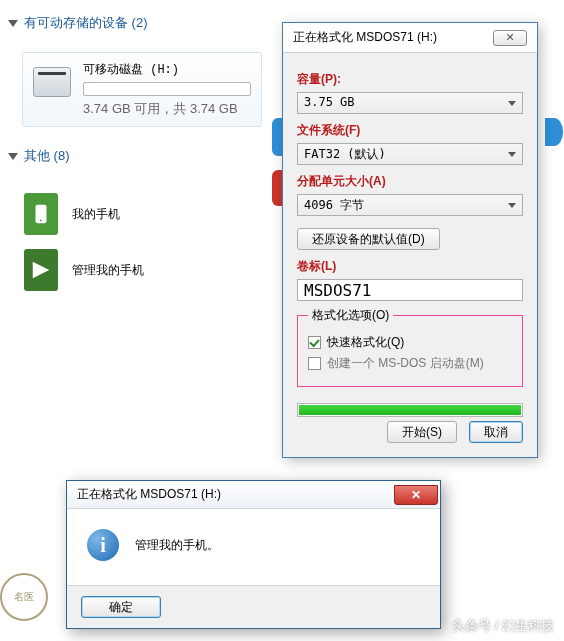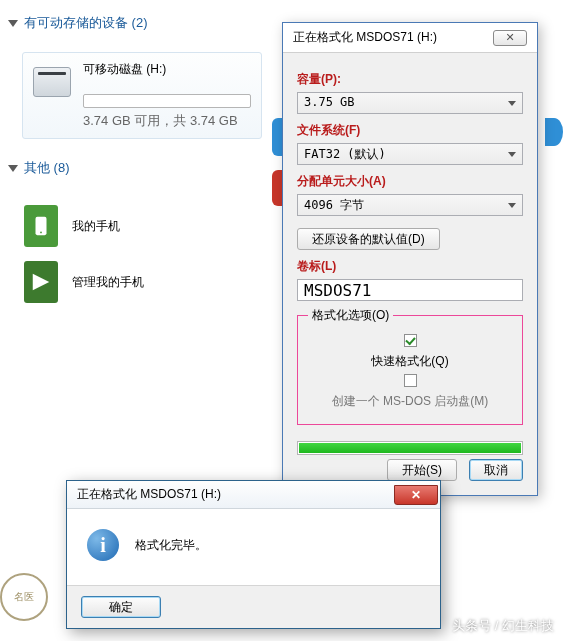--- a/index.html
+++ b/index.html
@@ -7,21 +7,21 @@
 
 .bg { position: absolute; inset: 0; }
 
 .section-hdr { display: flex; align-items: center; color: #1a5a99; padding: 14px 8px; font-size: 13px; }
 .tri { width: 0; height: 0; border-left: 5px solid transparent; border-right: 5px solid transparent; border-top: 7px solid #5a5a5a; margin-right: 6px; }
 
 .drive-card { margin: 6px 22px; border: 1px solid #d6e4f0; border-radius: 3px; background: linear-gradient(#fdfefe,#f2f7fb); padding: 8px 10px; display: flex; gap: 12px; width: 240px; }
 .drive-ico { width: 38px; height: 30px; background: linear-gradient(#eef1f4,#cfd6dc); border: 1px solid #9aa4ae; border-radius: 3px; position: relative; margin-top: 6px; }
 .drive-ico::after { content:""; position:absolute; top:4px; left:4px; right:4px; height:3px; background:#3a3f44; border-radius:1px; }
 .drive-info { flex:1; }
-.drive-name { color:#000; margin-bottom:16px; }
+.drive-name { color:#000; margin-bottom:4px;font-family:Liberation Mono, monospace; }
 .capbar { height:14px; border:1px solid #b5b5b5; border-radius:2px; background:#fff; margin-bottom:4px; }
 .cap-text { color:#666; font-size:13px; }
 
 .phone-item { display:flex; align-items:center; gap:14px; margin:14px 24px; }
 .ph-ico { width:34px; height:42px; border-radius:3px; display:flex; align-items:center; justify-content:center; }
 .ph-g { background:#4a9a3a; }
 .ph-g svg, .ph-d svg { width:22px; height:22px; }
 .ph-d { background:#3d7a2e; }
 
 
@@ -30,21 +30,21 @@
 .close-pill { width:34px; height:16px; border:1px solid #8a8a8a; border-radius:3px; background:linear-gradient(#fefefe,#e6e6e6); display:flex; align-items:center; justify-content:center; font-size:11px; color:#555; cursor:pointer; }
 .dlg-body { padding:10px 14px 14px; }
 .lbl { margin:8px 0 4px; color:#b91c1c;font-weight:bold; }
 .sel { width:100%; height:22px; border:1px solid #abadb3; background:linear-gradient(#f6f6f6,#ececec); padding:2px 20px 2px 6px; font-size:12px; font-family:"SimSun",monospace; position:relative; }
 .sel::after { content:""; position:absolute; right:6px; top:8px; width:0; height:0; border-left:4px solid transparent; border-right:4px solid transparent; border-top:5px solid #555; }
 .btn { height:22px; border:1px solid #acacac; background:linear-gradient(#fdfdfd,#e6e6e6); border-radius:3px; padding:0 14px; font-size:12px; cursor:pointer; }
 .btn-def { border-color:#3c7fb1; box-shadow: inset 0 0 0 1px #a7d9f5; }
 .txtin { width:100%; height:22px; border:1px solid #abadb3; padding:2px 6px; font-family:"SimSun",monospace; font-size:16px; background:#fff; }
 .fset { border:1px solid #ec4899; padding:6px 10px 10px; margin-top:6px; }
 .fset-lg { color:#000; padding:0 4px; font-size:12px; }
-.chk-row { display:flex; align-items:center; gap:6px; margin:4px 0; color:#000;flex-direction:column; }
+.chk-row { display:flex; align-items:center; gap:6px; margin:4px 0; color:#000; }
 .chk { width:13px; height:13px; border:1px solid #8e8f8f; background:#fff; display:inline-flex; align-items:center; justify-content:center; }
 .chk.on::after { content:""; width:7px; height:4px; border-left:2px solid #2a8a2a; border-bottom:2px solid #2a8a2a; transform:rotate(-48deg); margin-top:-2px; }
 .prog { height:14px; border:1px solid #b5b5b5; background:#fff; margin:16px 0 4px; position:relative; }
 .prog-fill { position:absolute; left:1px; top:1px; bottom:1px; right:1px; background:linear-gradient(#41d641,#1fb81f); }
 .dlg-btns { display:flex; justify-content:flex-end; gap:12px; }
 
 
 .msg { position:absolute; left:66px; top:480px; width:375px; border:1px solid #2c628b; box-shadow: 4px 4px 14px rgba(0,0,0,.35); background:#fff; }
 .msg-tb { background:linear-gradient(#fefefe,#eef3f8); border-bottom:1px solid #cfd6dc; display:flex; align-items:center; justify-content:space-between; height:28px; padding:0 0 0 10px; }
 .msg-close { width:44px; height:20px; background:linear-gradient(#e87b72,#c8362a); border:1px solid #8b2a22; border-radius:0 0 3px 3px; margin-right:2px; display:flex; align-items:center; justify-content:center; color:#fff; font-weight:bold; font-size:12px; cursor:pointer; }
@@ -152,21 +152,21 @@
   </div>
 </div>
 
 <div class="msg">
   <div class="msg-tb">
     <span>正在格式化 MSDOS71 (H:)</span>
     <span class="msg-close">✕</span>
   </div>
   <div class="msg-body">
     <div class="info-ico">i</div>
-    <span>格式化完毕。</span>
+    <span>管理我的手机。</span>
   </div>
   <div class="msg-foot">
     <button class="btn btn-def" style="min-width:80px">确定</button>
   </div>
 </div>
 
 <div class="stamp">名医</div>
 <div class="watermark">头条号 / 幻生科技</div>
 
 </body></html>

